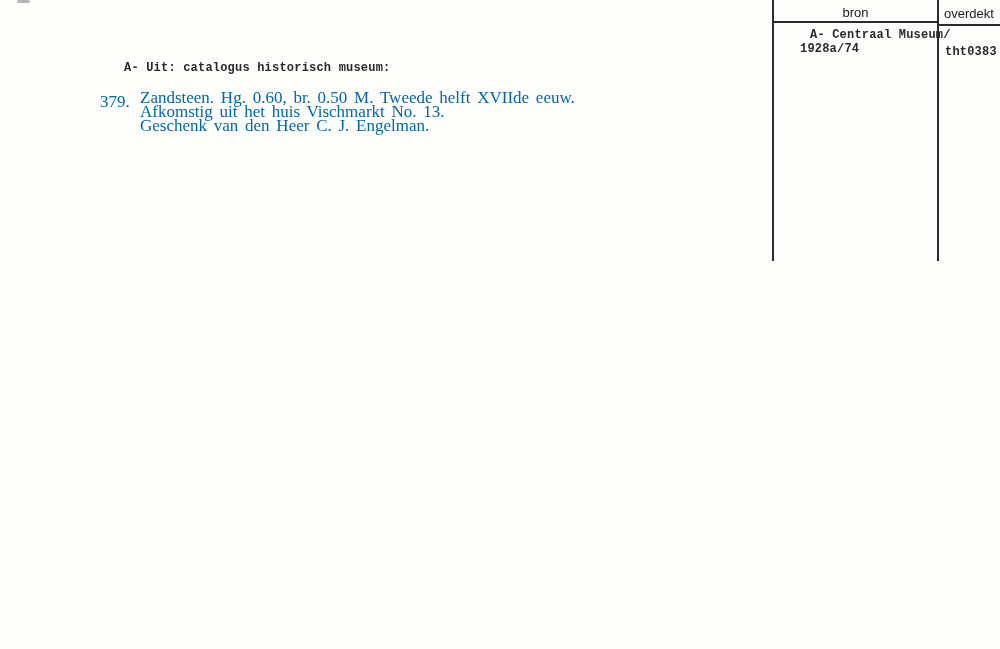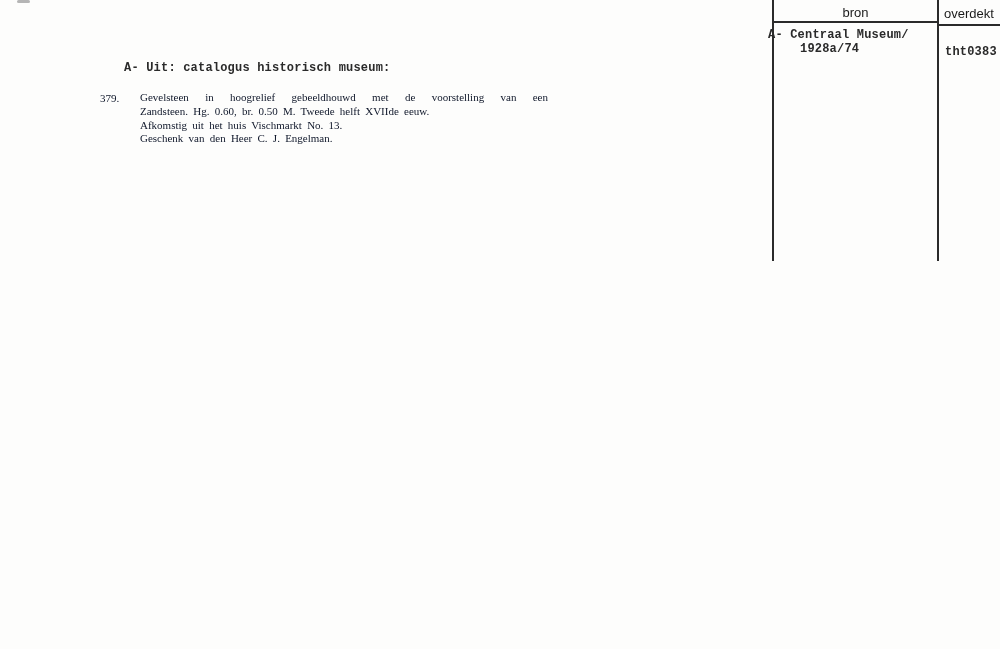--- a/index.html
+++ b/index.html
@@ -19,22 +19,22 @@
     font-size: 12px;
     font-weight: bold;
     color: #2a2a2a;
     letter-spacing: 0.2px;
     white-space: pre;
   }
 
   
   .serif {
     font-family: "Liberation Serif", "DejaVu Serif", serif;
-    font-size: 11px;
-    color: #0f172a;
+    font-size: 17px;
+    color: #0369a1;
     word-spacing: 2.5px;
   }
 
   
   .sans {
     font-family: "Liberation Sans", "DejaVu Sans", sans-serif;
     font-size: 13px;
     color: #1a1a1a;
   }
 
@@ -62,21 +62,21 @@
   .hline { height: 2px; background: #2b2b2b; }
   #bron-header-underline     { left: 772px; top: 21px; width: 167px; }
   #verwerkt-header-underline { left: 937px; top: 24px; width: 63px; }
 
   #bron-header {
     left: 772px; top: 5px; width: 167px;
     text-align: center;
   }
   #verwerkt-header { left: 944px; top: 6px; }
 
-  #bron-cell-line1 { left: 768px; top: 28px; }
+  #bron-cell-line1 { left: 810px; top: 28px; }
   #bron-cell-line2 { left: 800px; top: 42px; }
   #verwerkt-cell   { left: 945px; top: 45px; }
 
   #scan-artifact-mark {
     left: 17px; top: 0;
     width: 13px; height: 3px;
     background: #8f8f8f;
     opacity: 0.65;
     border-radius: 2px;
   }
@@ -86,21 +86,20 @@
 
 <div>
 
   <div id="scan-artifact-mark" class="abs"></div>
 
   <div id="catalog-source-line" class="abs mono">A- Uit: catalogus historisch museum:</div>
 
   <div id="entry-number" class="abs serif">379.</div>
 
   <div id="entry-description" class="abs serif">
-    <div class="desc-line justified">Gevelsteen in hoogrelief gebeeldhouwd met de voorstelling van een</div>
     <div class="desc-line">Zandsteen. Hg. 0.60, br. 0.50 M. Tweede helft XVIIde eeuw.</div>
     <div class="desc-line">Afkomstig uit het huis Vischmarkt No. 13.</div>
     <div class="desc-line">Geschenk van den Heer C. J. Engelman.</div>
   </div>
 
   <div>
 
     <div id="table-divider-left" class="abs vline"></div>
     <div id="table-divider-right" class="abs vline"></div>
 

